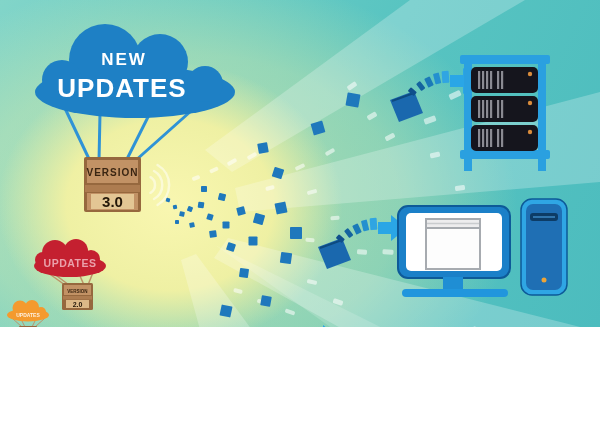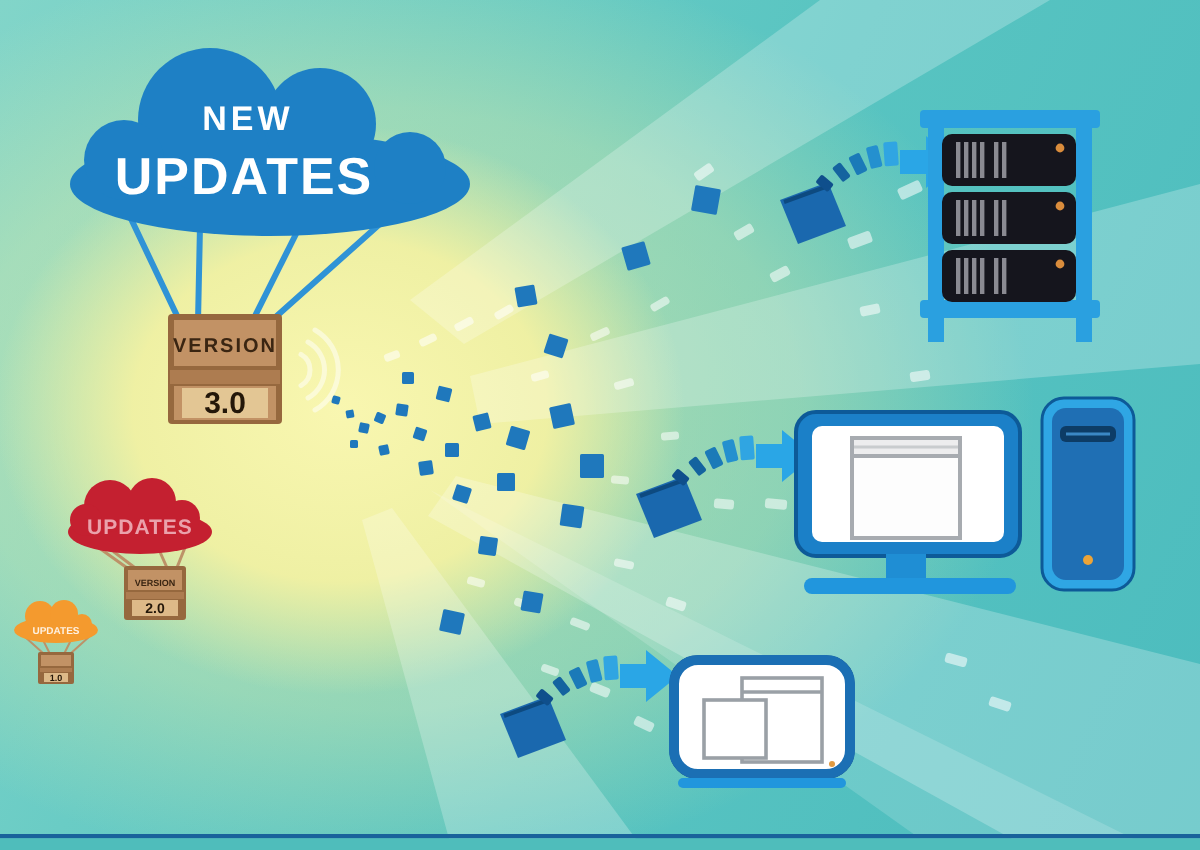--- a/index.html
+++ b/index.html
@@ -1,17 +1,17 @@
 <!DOCTYPE html>
 <html><head>
 <meta charset="utf-8">
 <style>
   html,body{margin:0;padding:0;background:#ffffff;}
   .stage{
-    position:relative;width:600px;height:425px;overflow:hidden;
+    position:relative;width:600px;height:327px;overflow:hidden;
     font-family:"Liberation Sans",sans-serif;
     background:
       radial-gradient(ellipse 230px 190px at 170px 205px, rgba(250,247,176,0.98) 0%, rgba(245,242,162,0.92) 45%, rgba(245,242,162,0) 75%),
       radial-gradient(ellipse 420px 300px at 190px 205px, rgba(245,242,162,0.55) 0%, rgba(245,242,162,0.35) 50%, rgba(245,242,162,0) 78%),
       linear-gradient(115deg,#82d5c9 0%,#6accc5 28%,#58c4c1 55%,#4cbcbe 100%);
   }
   svg{position:absolute;left:0;top:0;}
   text{font-family:"Liberation Sans",sans-serif;}
 </style>
 </head>

